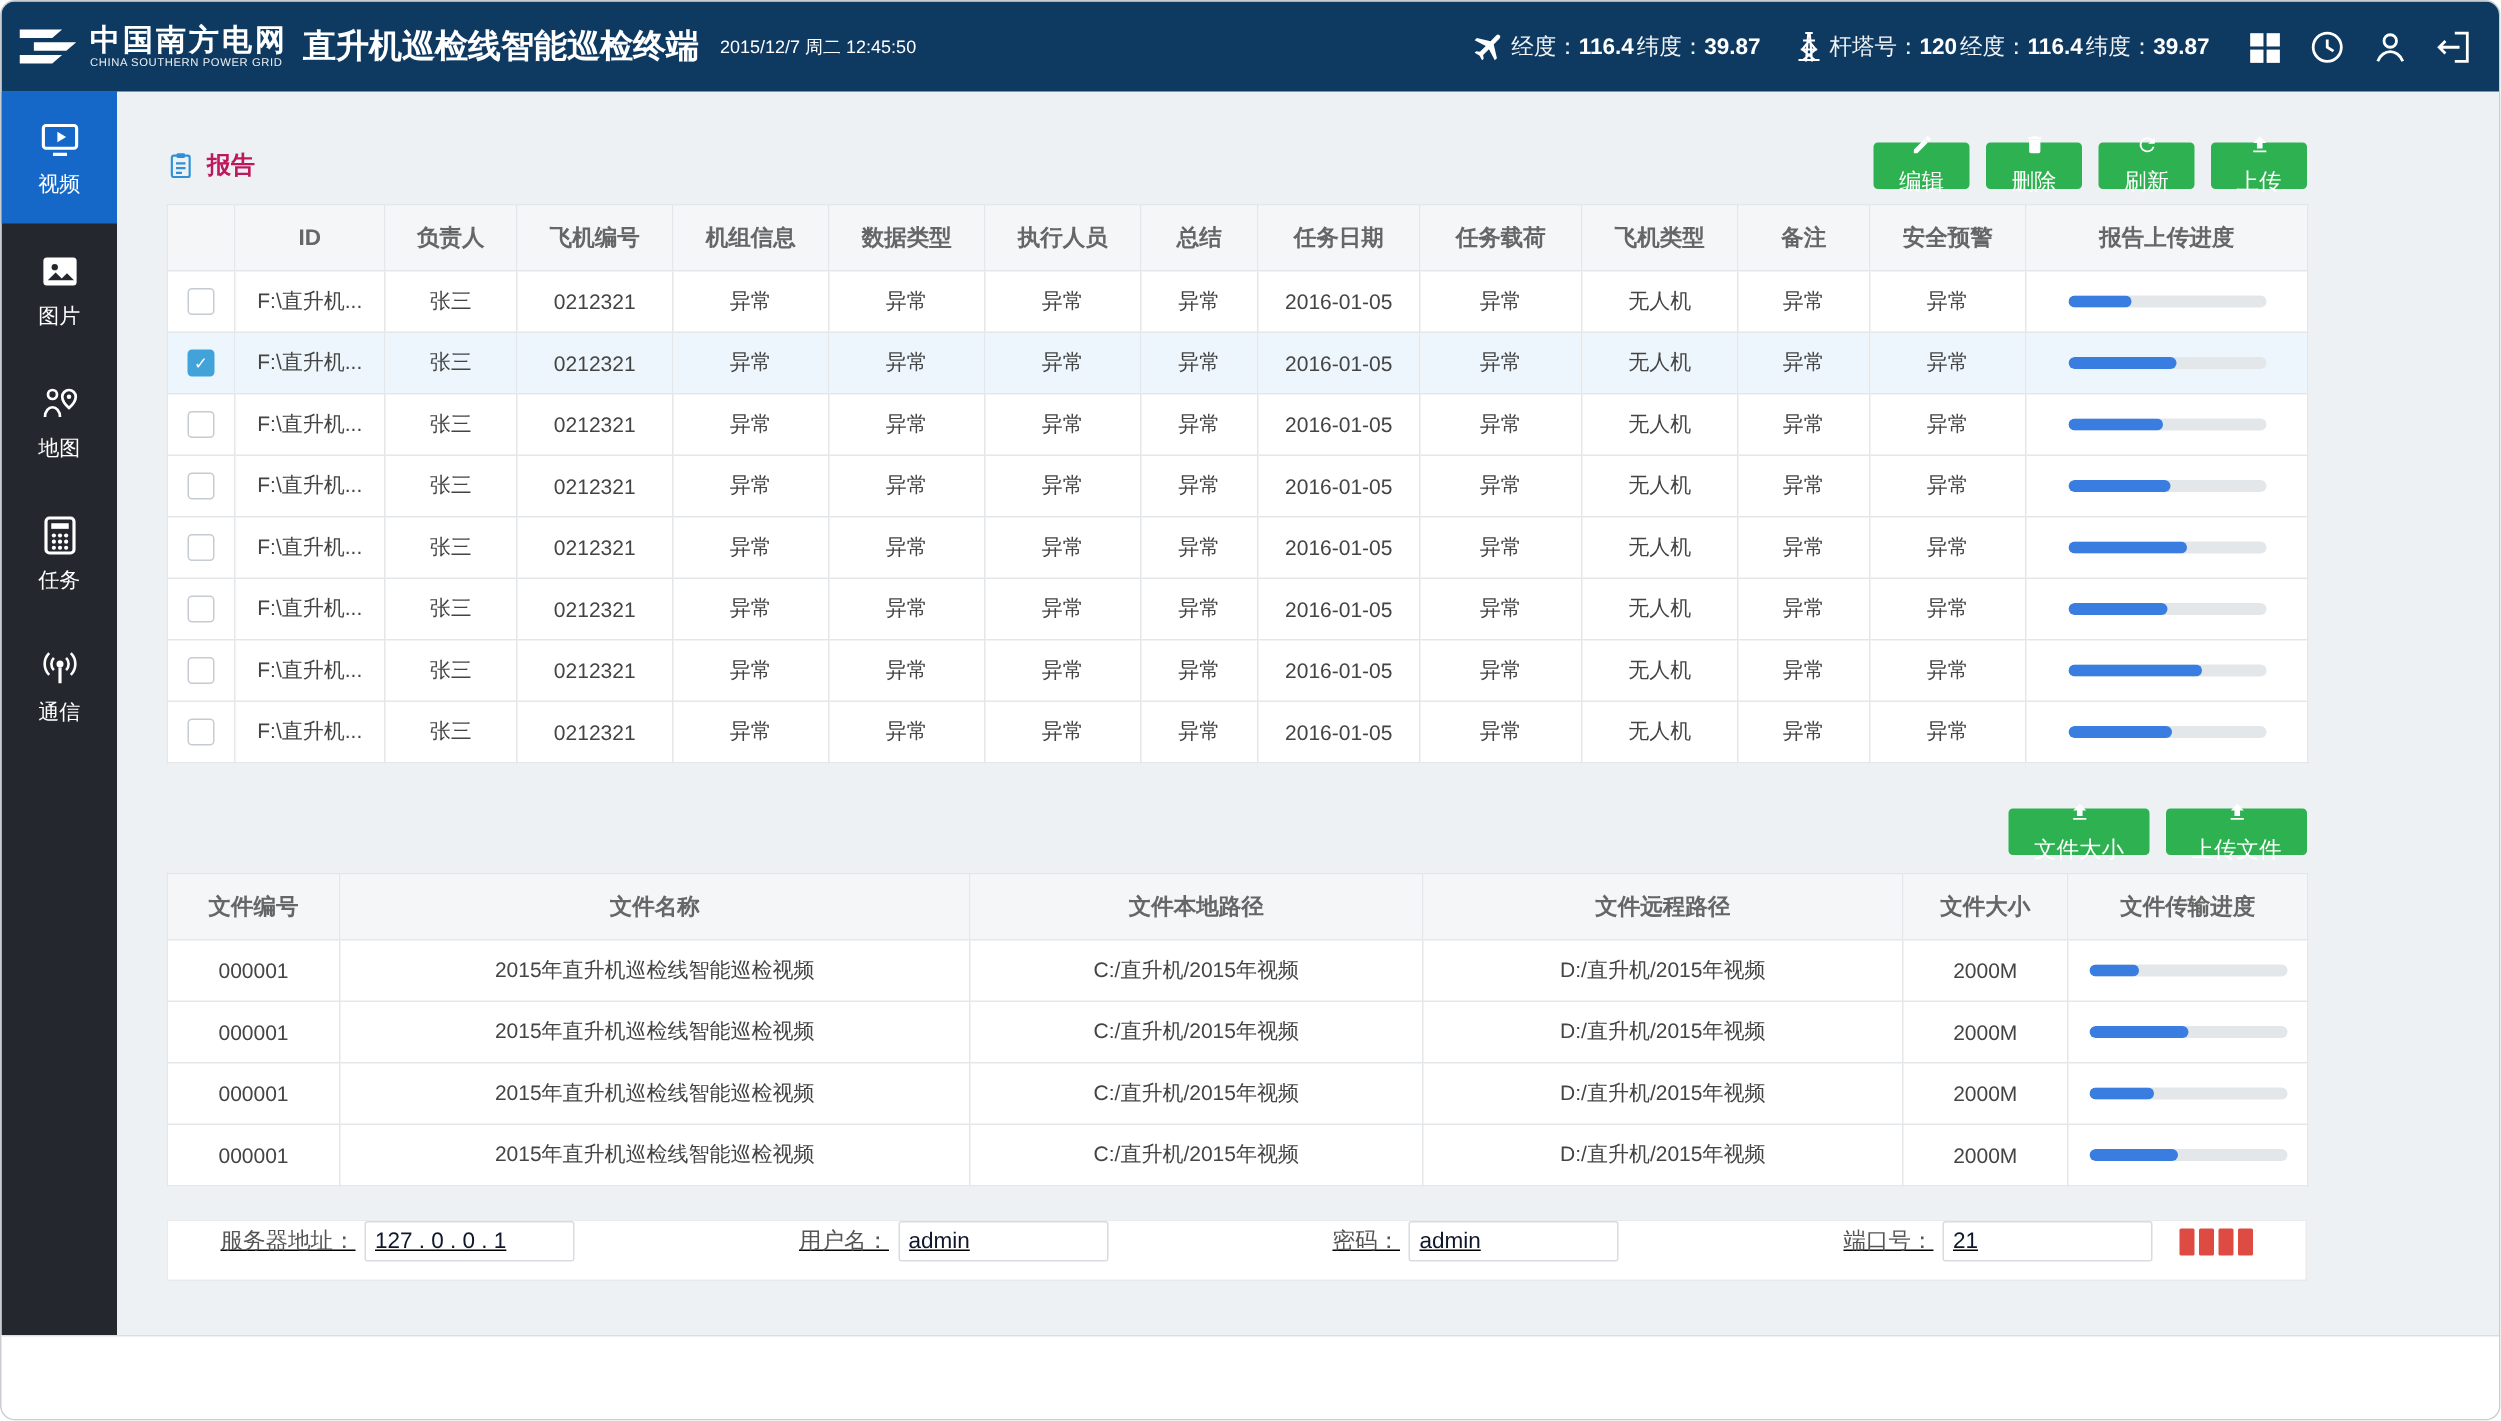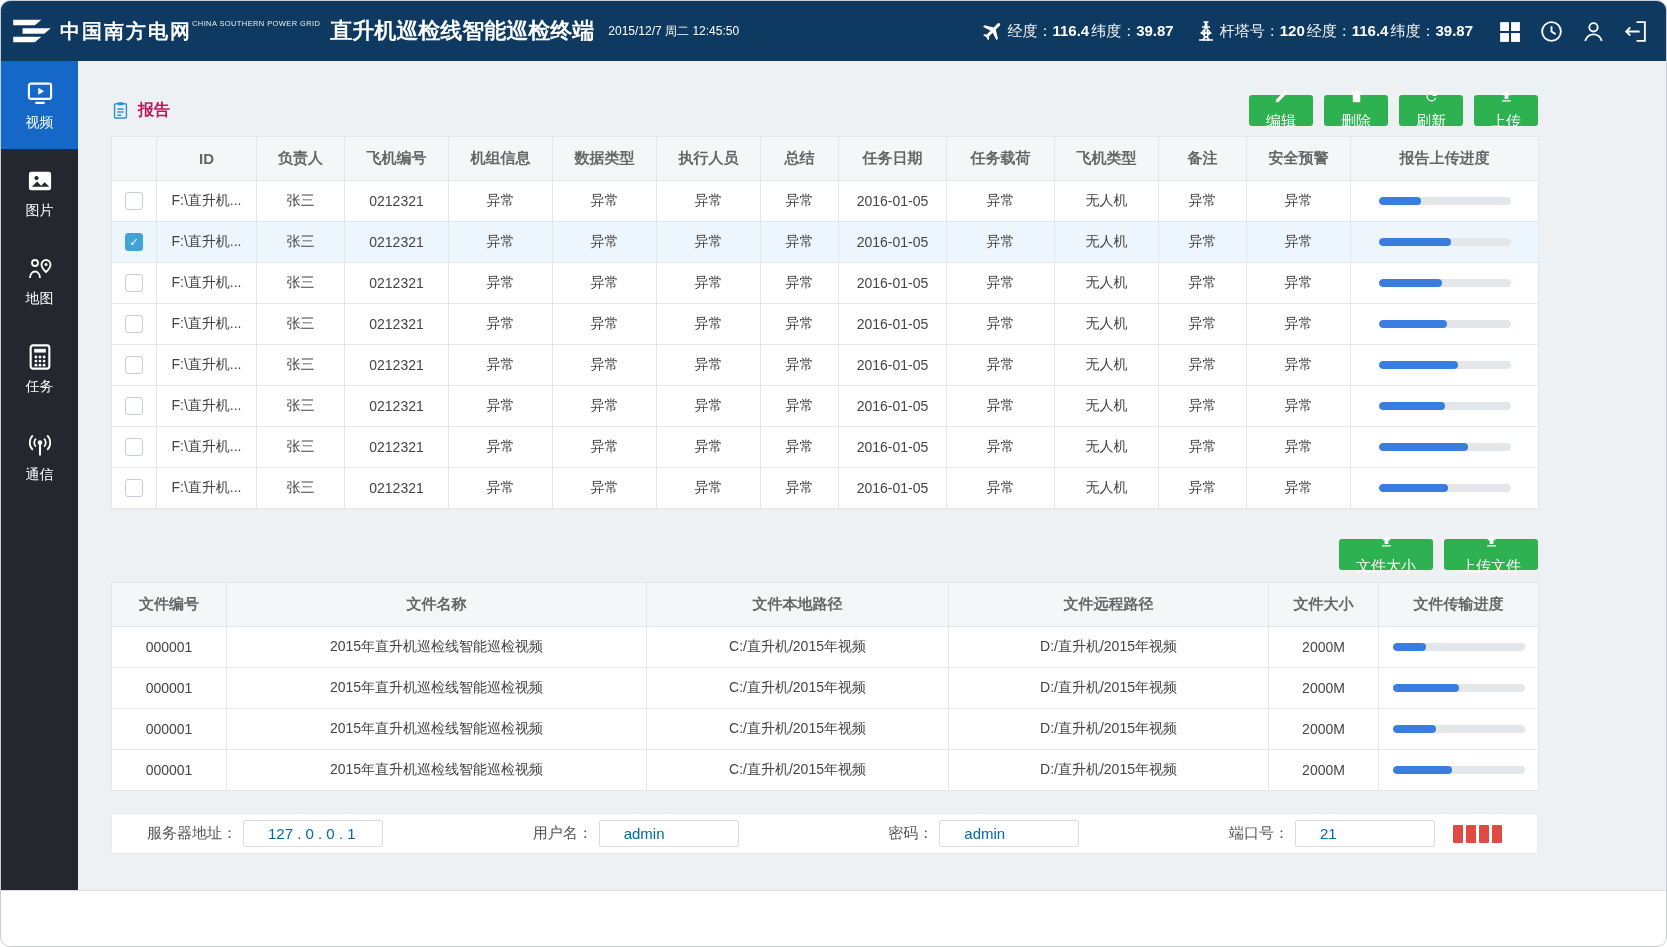--- a/index.html
+++ b/index.html
@@ -4,21 +4,21 @@
 <style>
   html,body{margin:0;padding:0;background:#fff;font-family:"Liberation Sans","DejaVu Sans",sans-serif;}
   .app{width:1667px;height:947px;box-sizing:border-box;border:1px solid #c9ccd0;border-radius:10px;
        overflow:hidden;background:#eef1f4;display:flex;flex-direction:column;}
 
   
   .topbar{flex:0 0 60px;background:var(--topbar,#0e3a61);display:flex;align-items:center;
           padding:0 18px 0 10px;color:#fff;}
   .brand{display:flex;align-items:center;gap:7px;}
   .logo svg{width:42px;height:32px;display:block;}
-  .brand-text{display:flex;flex-direction:row;line-height:1.1;}
+  .brand-text{display:flex;flex-direction:column;line-height:1.1;}
   .brand-cn{font-size:20px;font-weight:bold;letter-spacing:2px;}
   .brand-en{font-size:7.5px;letter-spacing:.4px;opacity:.92;}
   .app-title{font-size:22px;font-weight:bold;margin-left:10px;white-space:nowrap;}
   .datetime{font-size:12px;margin-left:14px;white-space:nowrap;}
   .tb-right{margin-left:auto;display:flex;align-items:center;gap:20px;}
   .status-group{display:flex;align-items:center;gap:2px;font-size:15px;white-space:nowrap;}
   .kv .k{opacity:.95;}
   .kv b{font-weight:bold;}
   .tb-icon svg{width:24px;height:24px;display:block;}
   .tb-icons{display:flex;align-items:center;gap:17px;margin-left:4px;}
@@ -59,24 +59,24 @@
   .checkbox{display:inline-flex;width:16px;height:16px;border:1px solid #c6ccd2;border-radius:3px;background:#fff;
             align-items:center;justify-content:center;font-size:11px;color:#fff;cursor:pointer;vertical-align:middle;}
   .checkbox.checked{background:#41a3da;border-color:#41a3da;}
   .track{width:132px;height:8px;background:#e3e7ea;border-radius:4px;margin:0 auto;overflow:hidden;}
   .fill{height:100%;background:var(--blue,#3a7de0);border-radius:4px;}
 
   .upload-row{width:1427px;margin-top:30px;display:flex;justify-content:flex-end;}
 
   
   .server-bar{width:1427px;box-sizing:border-box;margin-top:22px;height:41px;background:#fff;
-              border:1px solid #e8eaec;display:flex;align-items:center;justify-content:space-between;padding:0 35px;}
+              border:1px solid #e8eaec;display:flex;align-items:flex-start;justify-content:space-between;padding:0 35px;text-decoration:underline;}
   .form-field{display:flex;align-items:center;gap:6px;}
   .form-field label{font-size:15px;color:#555;white-space:nowrap;}
-  .form-field input{font-family:inherit;font-size:15px;color:#0369a1;padding:0 24px;box-sizing:border-box;
+  .form-field input{font-family:inherit;font-size:15px;color:#0f172a;padding:0 6px;box-sizing:border-box;
                     border:1px solid #d8dce0;border-radius:2px;height:27px;width:140px;background:#fff;}
   .signal{display:flex;gap:3px;margin-left:12px;}
   .signal .bar{width:10px;height:18px;background:var(--red,#dd4b43);border-radius:1px;display:inline-block;}
 
   .bottom-strip{flex:0 0 55px;background:#fff;border-top:1px solid #dcdfe2;}
 </style>
 </head>
 <body>
 
 <div class="app">

